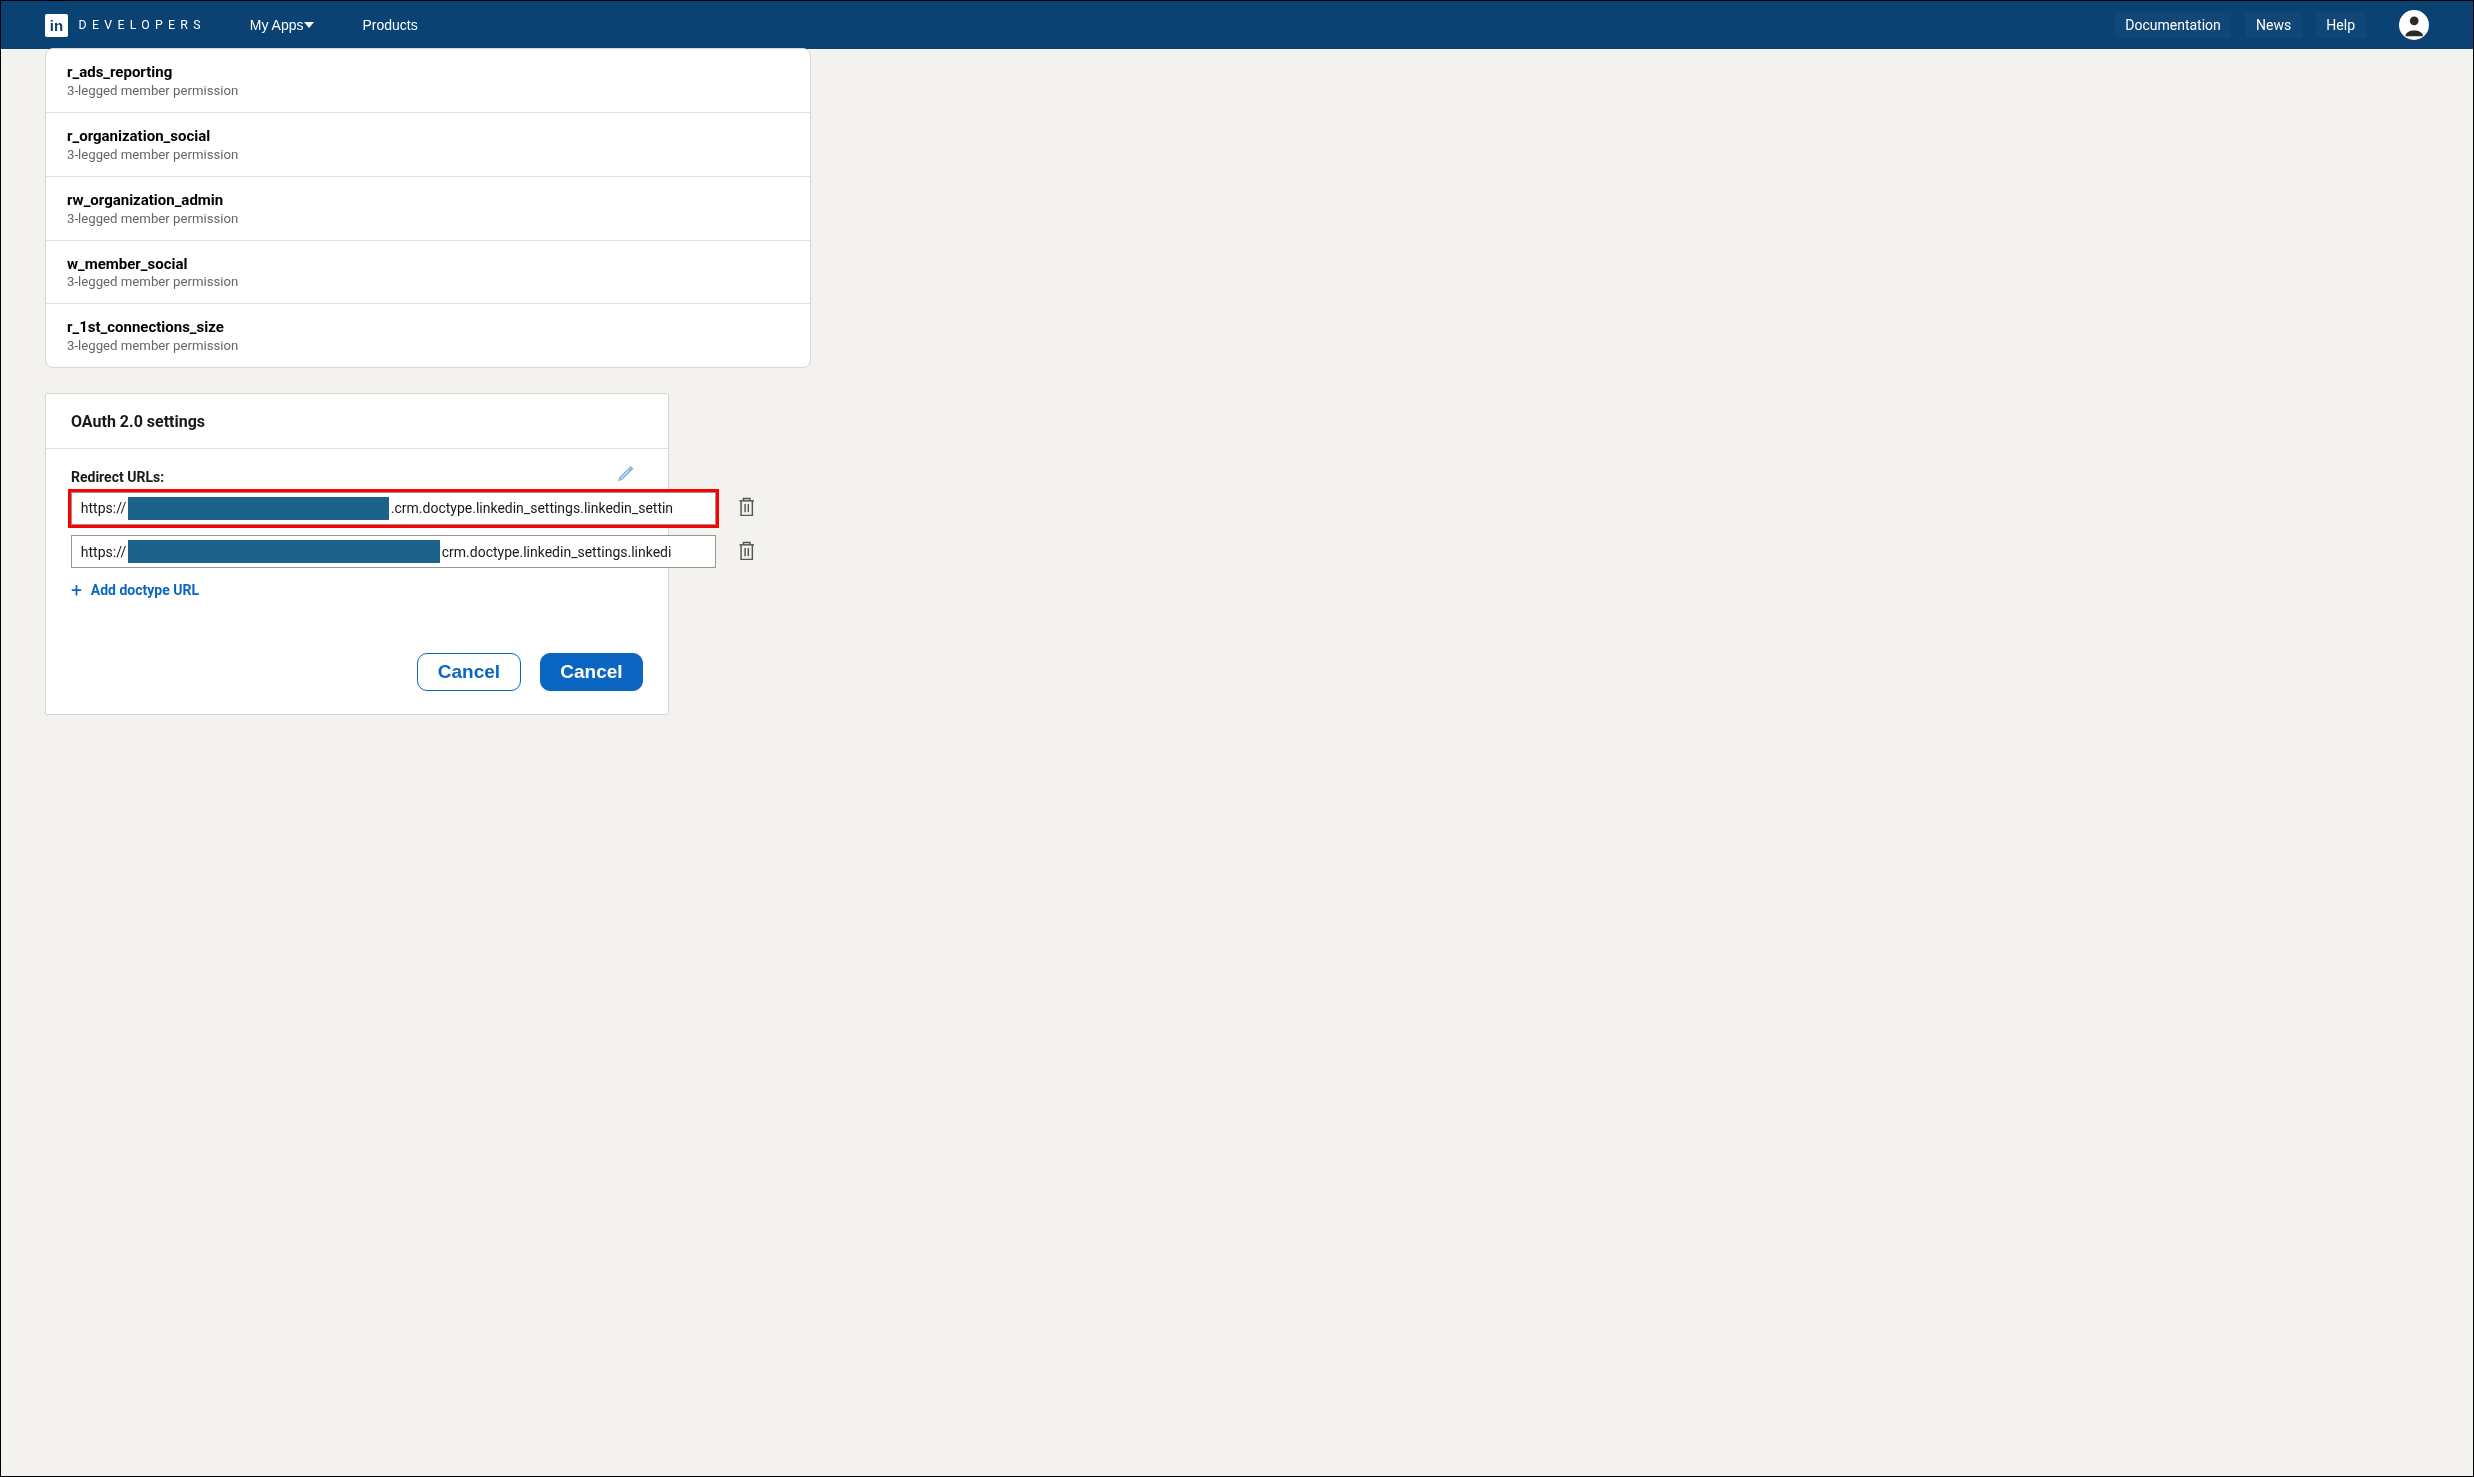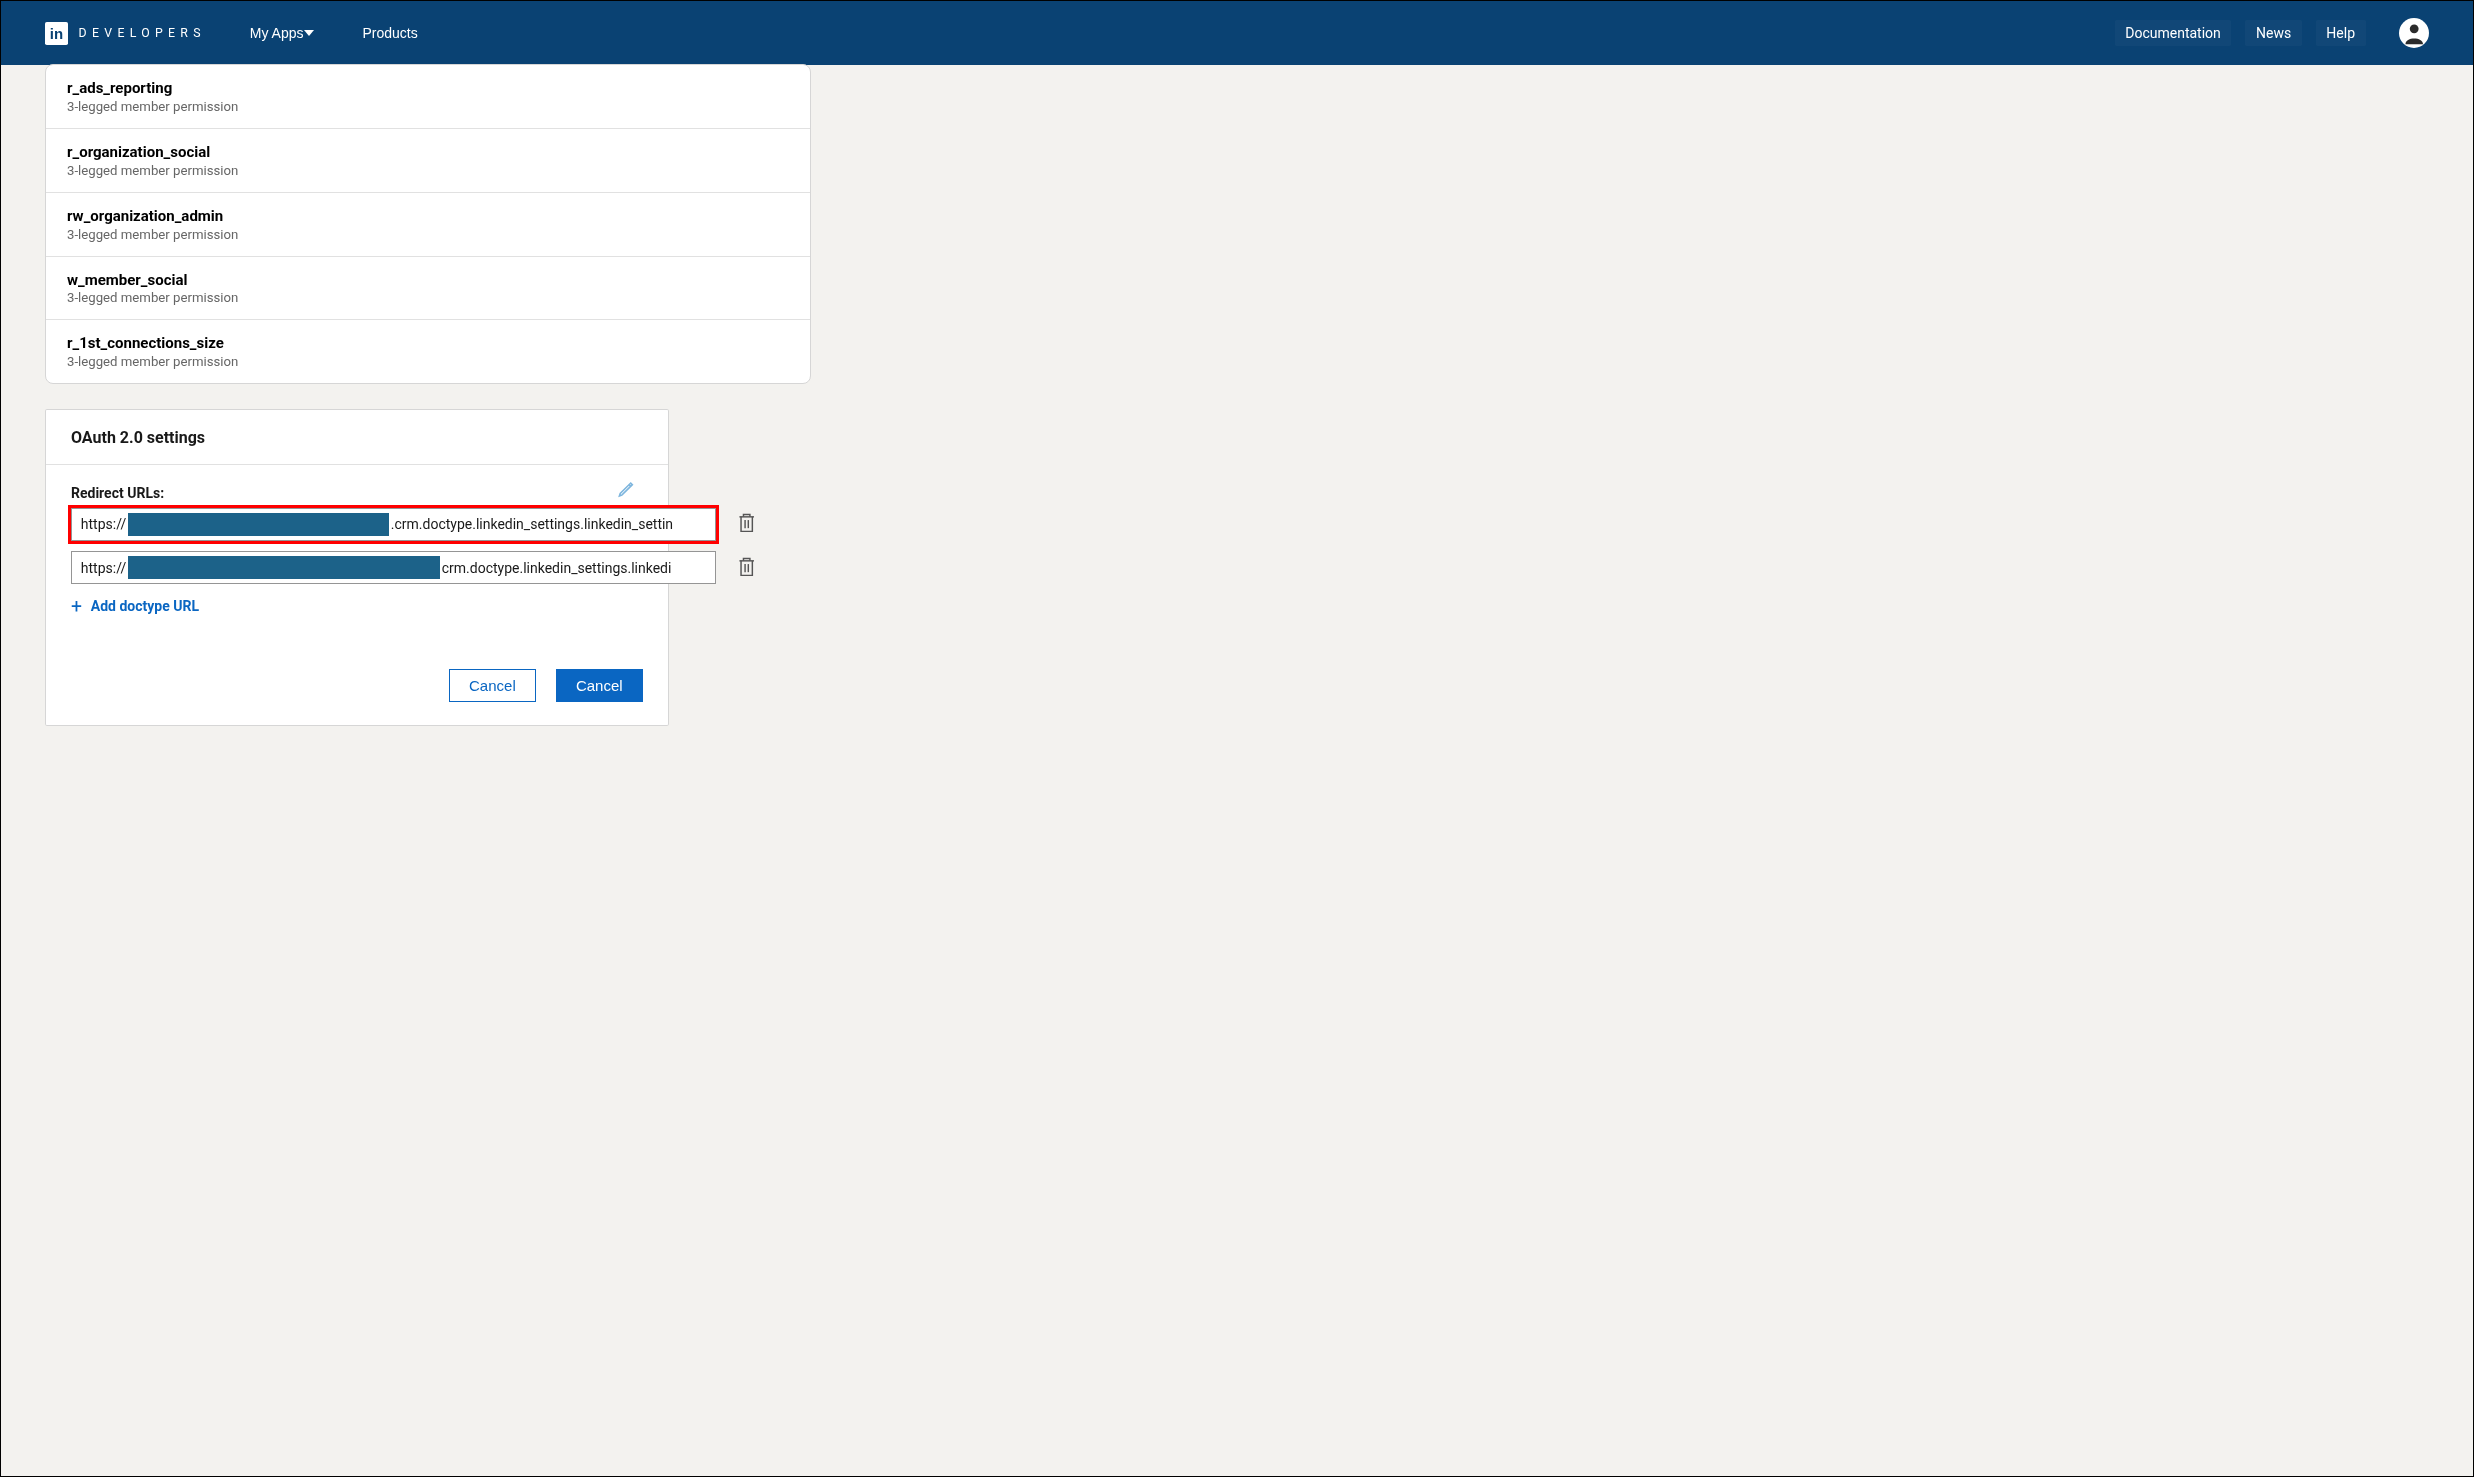--- a/index.html
+++ b/index.html
@@ -6,21 +6,21 @@
   body {
     font-family: -apple-system, BlinkMacSystemFont, "Segoe UI", Roboto, Helvetica, Arial, sans-serif;
     background: #f3f2ef;
     color: #191919;
   }
   .outer-border { border: 1.8px solid #000; min-height: 100vh; }
 
   
   .header {
     background: #0a4273;
-    height: 64px;
+    height: 48px;
     display: flex;
     align-items: center;
     padding: 0 44px 0 44px;
     color: #fff;
   }
   .logo-wrap { display: flex; align-items: center; gap: 10.6px; margin-right: 37px; }
   .logo-badge {
     background: #fff; width: 23px; height: 23px; border-radius: 1.8px;
     display:flex; align-items:center; justify-content:center;
     color:#0a4273; font-weight:700; font-size:15px; font-family: Arial, sans-serif;
@@ -86,21 +86,21 @@
   .trash-icon svg { width:19.4px; height:23px; stroke:#555; fill:none; cursor:pointer; }
 
   .add-link {
     display:flex; align-items:center; gap:8.8px; color:#0a66c2;
     font-weight:700; font-size:14px; cursor:pointer; margin-top:12.3px;
   }
   .add-link .plus { font-size:19.4px; line-height:19.4px; font-weight:400; }
 
   .btn-row { display:flex; gap:19.4px; justify-content:flex-end; padding:17.6px 25px 0 25px; margin-top:35px; }
   .btn {
-    font-size:15px; font-weight:400; padding:7px 19.4px; border-radius:0; cursor:pointer;
+    font-size:19px; font-weight:700; padding:7px 19.4px; border-radius:10px; cursor:pointer;
   }
   .btn-outline { background:#fff; color:#0a66c2; border:0.9px solid #0a66c2; }
   .btn-primary { background:#0a66c2; color:#fff; border:0.9px solid #0a66c2; }
 </style>
 </head>
 <body>
 <div class="outer-border">
 
 <div class="header">
   <div class="logo-wrap">

